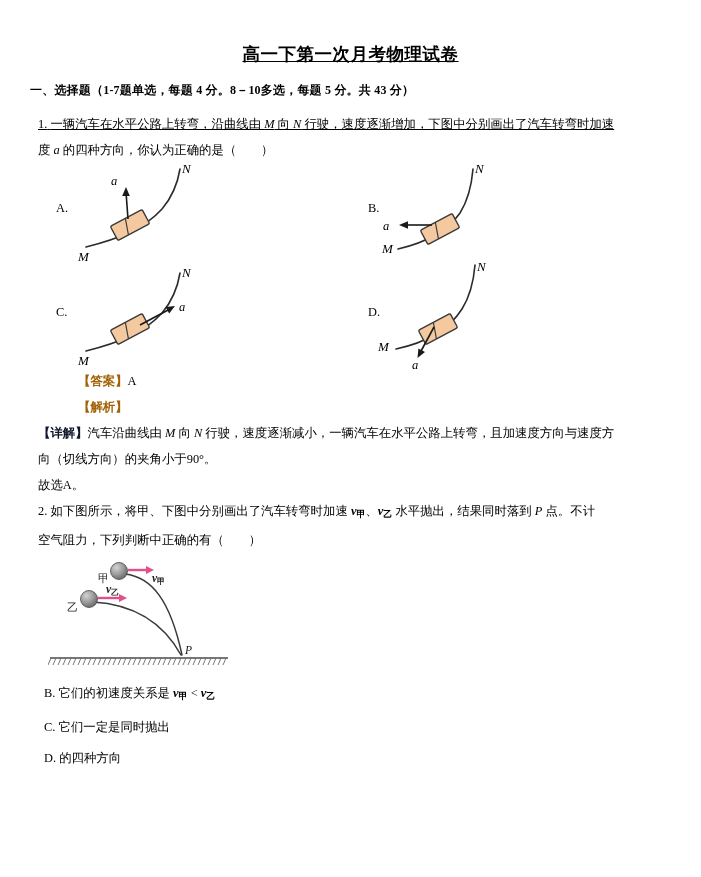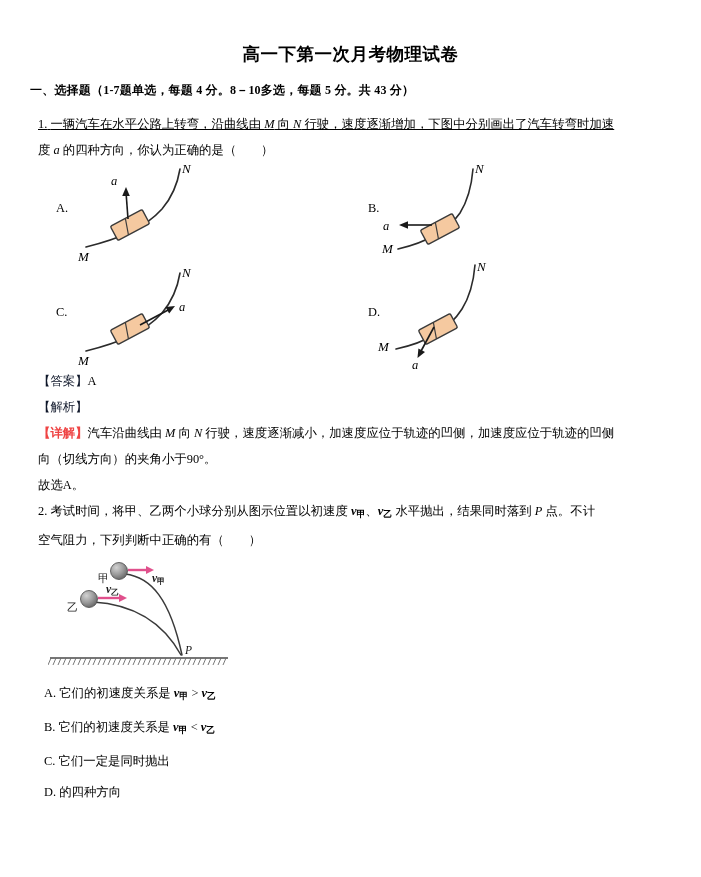--- a/index.html
+++ b/index.html
@@ -22,20 +22,21 @@
     padding: 0;
   }
   .doc-title {
     text-align: center;
     font-size: 17.5px;
     font-weight: bold;
     letter-spacing: 0.5px;
     margin: 0;
     padding-top: 42px;
     font-family: "Liberation Serif", "DejaVu Serif", serif;
+    text-decoration: underline;
   }
   .doc-subtitle {
     text-align: center;
     font-size: 13.5px;
     font-weight: bold;
     margin: 0;
     padding-top: 17px;
     letter-spacing: 0.3px;
   }
   .section-heading {
@@ -80,22 +81,22 @@
   .fig-svg { position: absolute; }
 
   
   .ans-line {
     font-size: 12.4px;
     line-height: 26px;
     padding-left: 38px;
     padding-right: 32px;
     margin: 0;
   }
-  .tag-blue { color: #0f172a; font-weight: normal; }
-  .tag-black { color: #ef4444; font-weight: bold; }
+  .tag-blue { color: #a16207; font-weight: bold; margin-left: 40px; }
+  .tag-black { color: #0f172a; font-weight: bold; }
 
   
   .fig-q2 {
     position: relative;
     width: 701px;
     height: 125px;
   }
   .opt2 {
     font-size: 12.4px;
     line-height: 31px;
@@ -186,28 +187,28 @@
     </svg>
   </div>
 
   <div class="ans-line">
     <span class="tag-blue">【答案】</span><span>A</span>
   </div>
   <div class="ans-line">
     <span class="tag-blue">【解析】</span>
   </div>
   <div class="ans-line">
-    <span class="tag-black">【详解】</span><span>汽车沿曲线由 </span><span class="italic-var">M</span><span> 向 </span><span class="italic-var">N</span><span> 行驶，速度逐渐减小，加速度应位于轨迹的凹侧，加速度应位于轨迹的凹侧</span>
+    <span class="tag-black">【详解】</span><span>汽车沿曲线由 </span><span class="italic-var">M</span><span> 向 </span><span class="italic-var">N</span><span> 行驶，速度逐渐减小，一辆汽车在水平公路上转弯，且加速度方向与速度方</span>
   </div>
   <div class="ans-line">向（切线方向）的夹角小于90°。</div>
   <div class="ans-line">故选A。</div>
 
   <div class="q-text">
     <span>2.</span>
-    <span>考试时间，将甲、乙两个小球分别从图示位置以初速度 </span><span class="bold-var">v</span><span class="sub">甲</span><span>、</span><span class="bold-var">v</span><span class="sub">乙</span><span> 水平抛出，结果同时落到 </span><span class="italic-var">P</span><span> 点。不计</span>
+    <span>如下图所示，将甲、下图中分别画出了汽车转弯时加速 </span><span class="bold-var">v</span><span class="sub">甲</span><span>、</span><span class="bold-var">v</span><span class="sub">乙</span><span> 水平抛出，结果同时落到 </span><span class="italic-var">P</span><span> 点。不计</span>
   </div>
   <div class="q-text">空气阻力，下列判断中正确的有（　　）</div>
 
   <div class="fig-q2">
     <svg style="position:absolute; left:48px; top:2px;" width="240" height="118" viewBox="0 0 240 118">
       <defs>
         <radialGradient id="ballgrad" cx="35%" cy="30%" r="70%">
           <stop offset="0%" stop-color="#d2d2d2"></stop>
           <stop offset="60%" stop-color="#9a9a9a"></stop>
           <stop offset="100%" stop-color="#6d6d6d"></stop>
@@ -274,24 +275,20 @@
           <line x1="158" y1="103" x2="155" y2="110"></line>
         <line x1="163" y1="103" x2="160" y2="110"></line>
           <line x1="168" y1="103" x2="165" y2="110"></line>
         <line x1="173" y1="103" x2="170" y2="110"></line>
           <line x1="178" y1="103" x2="175" y2="110"></line>
       </g>
     </svg>
   </div>
 
   <div class="opt2">
-    <span>A.</span>
-    <span>它们的初速度关系是 </span><span class="bold-var">v</span><span class="sub">甲</span><span> &gt; </span><span class="bold-var">v</span><span class="sub">乙</span>
-  </div>
-  <div class="opt2">
     <span>B.</span>
     <span>它们的初速度关系是 </span><span class="bold-var">v</span><span class="sub">甲</span><span> &lt; </span><span class="bold-var">v</span><span class="sub">乙</span>
   </div>
   <div class="opt2">
     <span>C.</span>
     <span>它们一定是同时抛出</span>
   </div>
   <div class="opt2">
     <span>D.</span>
     <span>的四种方向</span>

